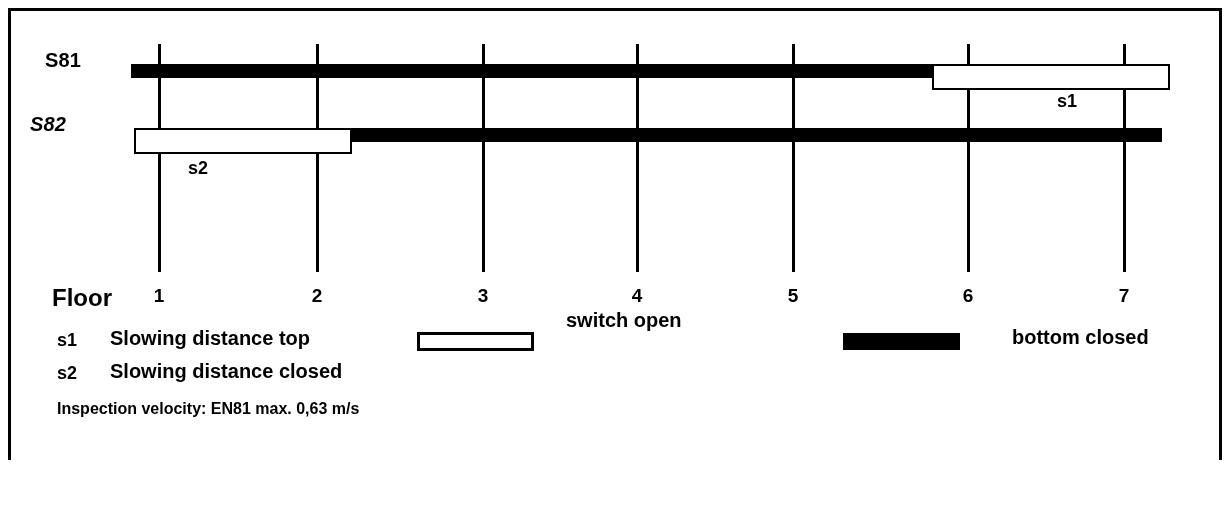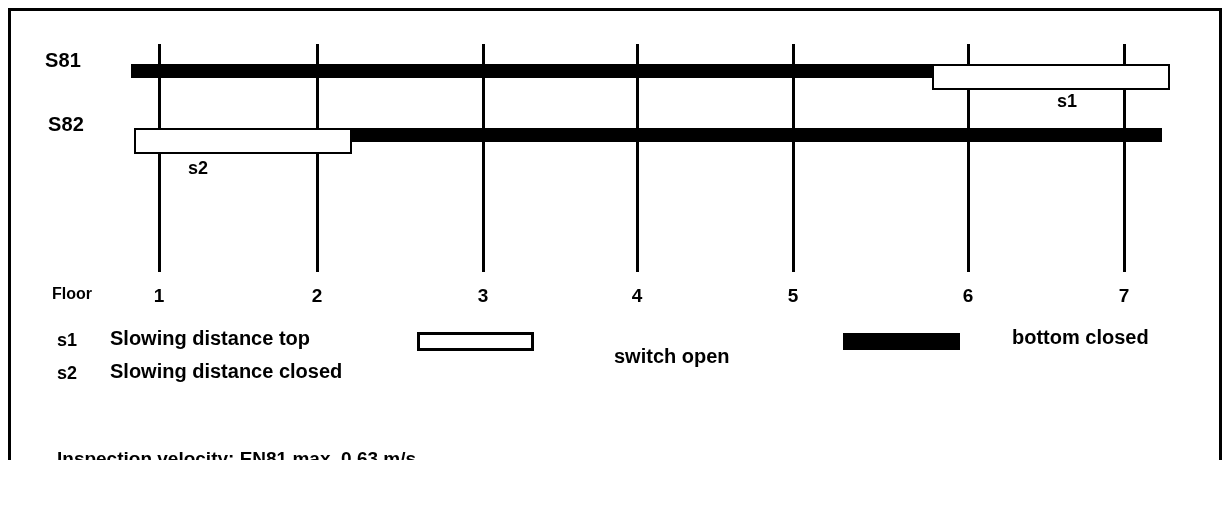--- a/index.html
+++ b/index.html
@@ -50,21 +50,21 @@
     line-height: 1;
   }
   .row-label {
     font-size: 20px;
     letter-spacing: 0.2px;
   }
   .seg-label {
     font-size: 18px;
   }
   .floor-word {
-    font-size: 16px;
+    font-size: 24px;
   }
   .floor-num {
     font-size: 19px;
     text-align: center;
     transform: translateX(-50%);
   }
   .legend-key {
     font-size: 18px;
   }
   .legend-text {
@@ -74,22 +74,21 @@
     position: absolute;
     background: #ffffff;
     border: 3px solid #000000;
     box-sizing: border-box;
   }
   .legend-swatch-closed {
     position: absolute;
     background: #000000;
   }
   .note {
-    font-size: 19px;
-    margin-top: 48px;
+    font-size: 16px;
   }
 </style>
 </head>
 <body>
 
 <div id="page">
 
   <div class="frame"></div>
 
   <div id="gridlines">
@@ -100,21 +99,21 @@
       <div class="gridline" style="left: 792px; top: 44px; height: 228px;"></div>
       <div class="gridline" style="left: 967px; top: 44px; height: 228px;"></div>
       <div class="gridline" style="left: 1123px; top: 44px; height: 228px;"></div>
     </div>
 
   <div id="rows">
       <div class="txt row-label" style="left: 45px; top: 50px;">S81</div>
       <div class="bar-black" style="top: 64px; height: 14px; left: 131px; width: 803px;"></div>
       <div class="bar-open" style="top: 64px; height: 26px; left: 932px; width: 238px;"></div>
       <div class="txt seg-label" style="left: 1057px; top: 92px;">s1</div>
-      <div class="txt row-label" style="left: 48px; top: 114px;">S82</div>
+      <div class="txt row-label" style="left: 30px; top: 114px; font-style: italic;">S82</div>
       <div class="bar-open" style="top: 128px; height: 26px; left: 134px; width: 218px;"></div>
       <div class="bar-black" style="top: 128px; height: 14px; left: 350px; width: 812px;"></div>
       <div class="txt seg-label" style="left: 188px; top: 159px;">s2</div>
     </div>
 
   <div class="txt floor-word" style="left:52px; top:286px;">Floor</div>
 
   <div id="floor-labels">
       <div class="txt floor-num" style="left: 159px; top: 286px;">1</div>
       <div class="txt floor-num" style="left: 317px; top: 286px;">2</div>
@@ -127,20 +126,20 @@
 
   <div id="legend-keys">
       <div class="txt legend-key" style="left: 57px; top: 331px;">s1</div>
       <div class="txt legend-text" style="left: 110px; top: 328px;">Slowing distance top</div>
       <div class="txt legend-key" style="left: 57px; top: 364px;">s2</div>
       <div class="txt legend-text" style="left: 110px; top: 361px;">Slowing distance closed</div>
     </div>
 
   <div id="legend-swatches">
       <div class="legend-swatch-open" style="left: 417px; top: 332px; width: 117px; height: 19px;"></div>
-      <div class="txt legend-text" style="left: 566px; top: 346px; margin-left: 48px;">switch open</div>
+      <div class="txt legend-text" style="left: 566px; top: 310px;">switch open</div>
       <div class="legend-swatch-closed" style="left: 843px; top: 333px; width: 117px; height: 17px;"></div>
       <div class="txt legend-text" style="left: 1012px; top: 327px;">bottom closed</div>
     </div>
 
   <div class="txt note" style="left:57px; top:401px;">Inspection velocity: EN81 max. 0,63 m/s</div>
 
 </div>
 
 </body></html>

